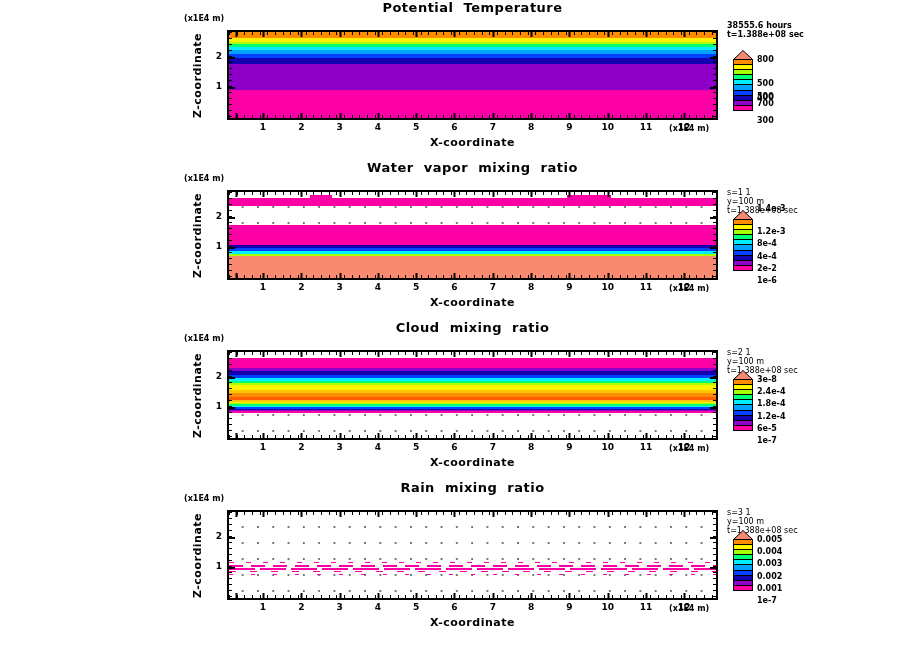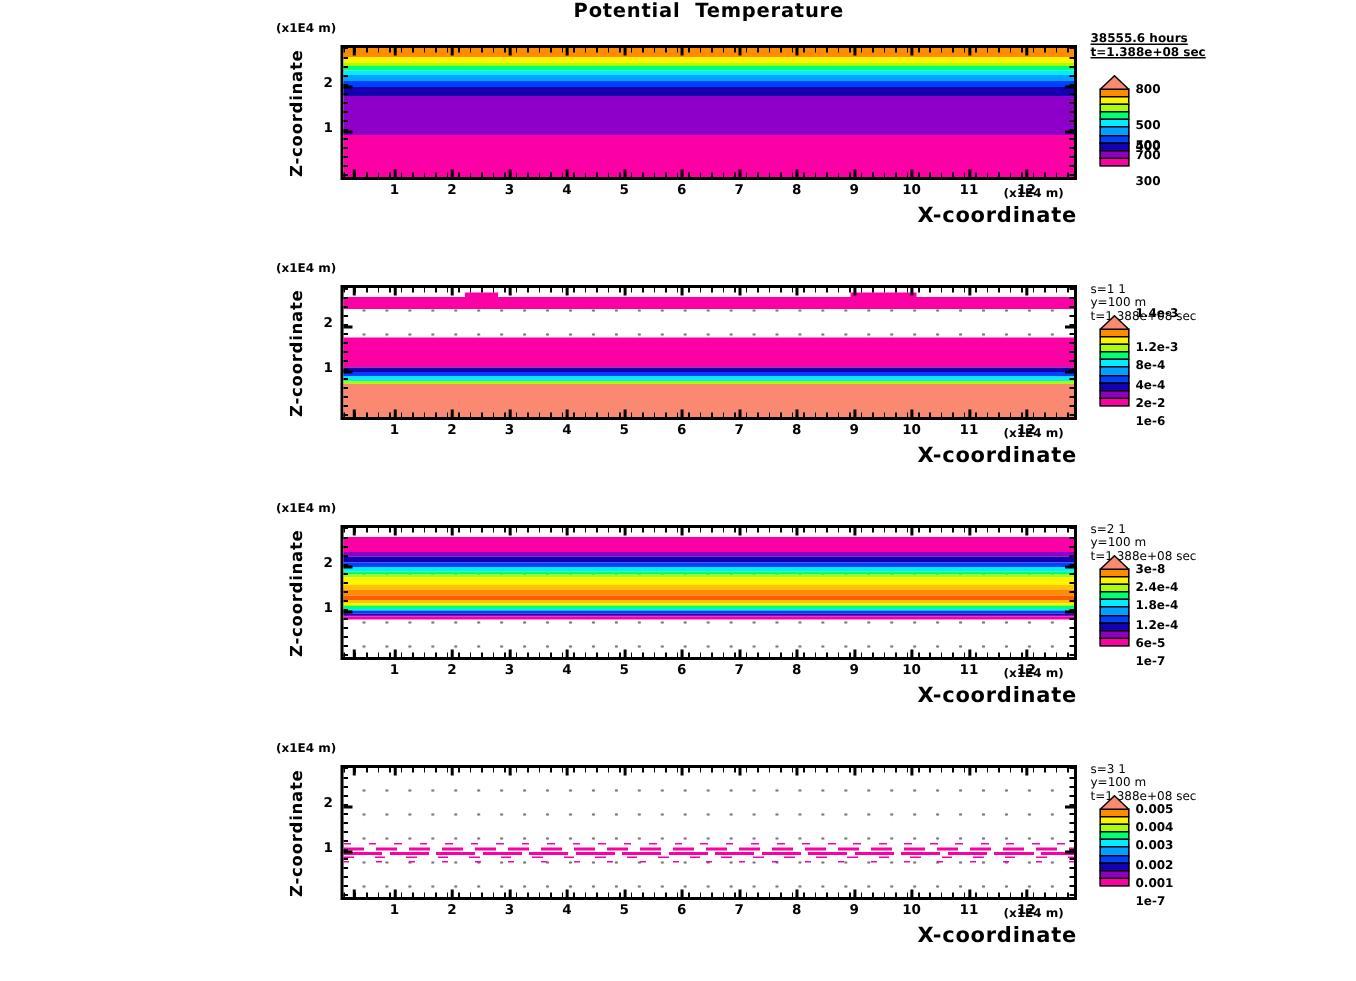--- a/index.html
+++ b/index.html
@@ -39,26 +39,26 @@
         background:repeating-linear-gradient(to bottom,#000 0 1px,transparent 1px 6px);}
   .ticks-left{left:0;} .ticks-right{right:0;}
   .zmaj{position:absolute;width:6px;height:2px;background:#000;}
   .zmaj.l{left:0;} .zmaj.r{right:0;}
   .zmaj.t2{top:25px;} .zmaj.t1{top:55px;}
 
   .x-labels{position:absolute;left:227px;top:122px;width:491px;height:11px;}
   .x-labels span{position:absolute;transform:translateX(-50%);
         font-size:9px;font-weight:bold;}
   .x-unit{position:absolute;left:669px;top:124px;font-size:8px;font-weight:bold;}
-  .x-axis-label{position:absolute;left:227px;width:491px;top:136px;text-align:right;
-        font-size:14px;font-weight:bold;letter-spacing:.5px;}
+  .x-axis-label{position:absolute;left:227px;width:491px;top:136px;text-align:center;
+        font-size:11px;font-weight:bold;letter-spacing:.5px;}
 
   .annotation{position:absolute;left:727px;top:28px;font-size:8px;line-height:9px;
         white-space:nowrap;}
-  .panel-0 .annotation{top:21px;font-weight:bold;text-decoration:underline;}
+  .panel-0 .annotation{top:21px;font-weight:bold;}
   .colorbar{position:absolute;left:733px;top:50px;width:20px;}
   .cb-tri{display:block;}
   .cb-boxes{width:20px;}
   .cb-box{height:6.1px;border:1px solid #000;box-sizing:border-box;margin-top:-1px;}
   .cb-labels span{position:absolute;left:757px;font-size:8px;font-weight:bold;
         white-space:nowrap;}
 </style>
 </head>
 <body>
 
@@ -136,20 +136,21 @@
         <span style="top: 55px;">800</span>
         <span style="top: 67.2px; margin-top: 32px;">700</span>
         <span style="top: 79.4px;">500</span>
         <span style="top: 91.6px;">500</span>
         <span style="top: 93px;">400</span>
         <span style="top: 116px;">300</span>
       </div>
   </div>
 
   <div class="panel panel-1">
+    <div class="title">Water vapor mixing ratio</div>
     <div class="z-unit">(x1E4 m)</div>
     <div class="z-axis-label">Z-coordinate</div>
     <div class="z-tick t2">2</div>
     <div class="z-tick t1">1</div>
     <div class="plot">
         <div class="dots"></div>
         <div class="bands">
           <div class="band" style="height: 6.66667%; background: transparent;"></div>
           <div class="band" style="height: 10%; background: rgb(252, 0, 166);"></div>
           <div class="band" style="height: 22.2222%; background: transparent;"></div>
@@ -217,20 +218,21 @@
         <span style="top: 44px;">1.4e-3</span>
         <span style="top: 67.2px;">1.2e-3</span>
         <span style="top: 79.4px;">8e-4</span>
         <span style="top: 91.6px;">4e-4</span>
         <span style="top: 103.8px;">2e-2</span>
         <span style="top: 116px;">1e-6</span>
       </div>
   </div>
 
   <div class="panel panel-2">
+    <div class="title">Cloud mixing ratio</div>
     <div class="z-unit">(x1E4 m)</div>
     <div class="z-axis-label">Z-coordinate</div>
     <div class="z-tick t2">2</div>
     <div class="z-tick t1">1</div>
     <div class="plot">
         <div class="dots"></div>
         <div class="bands">
           <div class="band" style="height: 6.66667%; background: transparent;"></div>
           <div class="band" style="height: 12.2222%; background: rgb(252, 0, 166);"></div>
           <div class="band" style="height: 3.33333%; background: rgb(142, 0, 200);"></div>
@@ -308,20 +310,21 @@
         <span style="top: 55px;">3e-8</span>
         <span style="top: 67.2px;">2.4e-4</span>
         <span style="top: 79.4px;">1.8e-4</span>
         <span style="top: 91.6px;">1.2e-4</span>
         <span style="top: 103.8px;">6e-5</span>
         <span style="top: 116px;">1e-7</span>
       </div>
   </div>
 
   <div class="panel panel-3">
+    <div class="title">Rain mixing ratio</div>
     <div class="z-unit">(x1E4 m)</div>
     <div class="z-axis-label">Z-coordinate</div>
     <div class="z-tick t2">2</div>
     <div class="z-tick t1">1</div>
     <div class="plot">
         <div class="dots"></div>
         <div class="bands">
           <div class="band" style="height: 100%; background: transparent;"></div>
         </div>
         <div class="extras">

